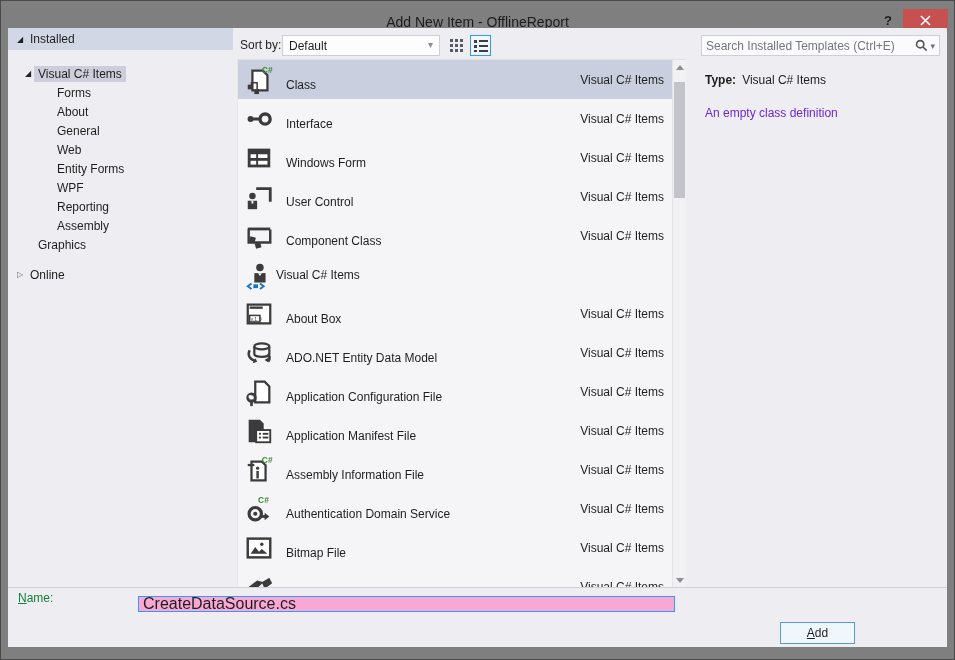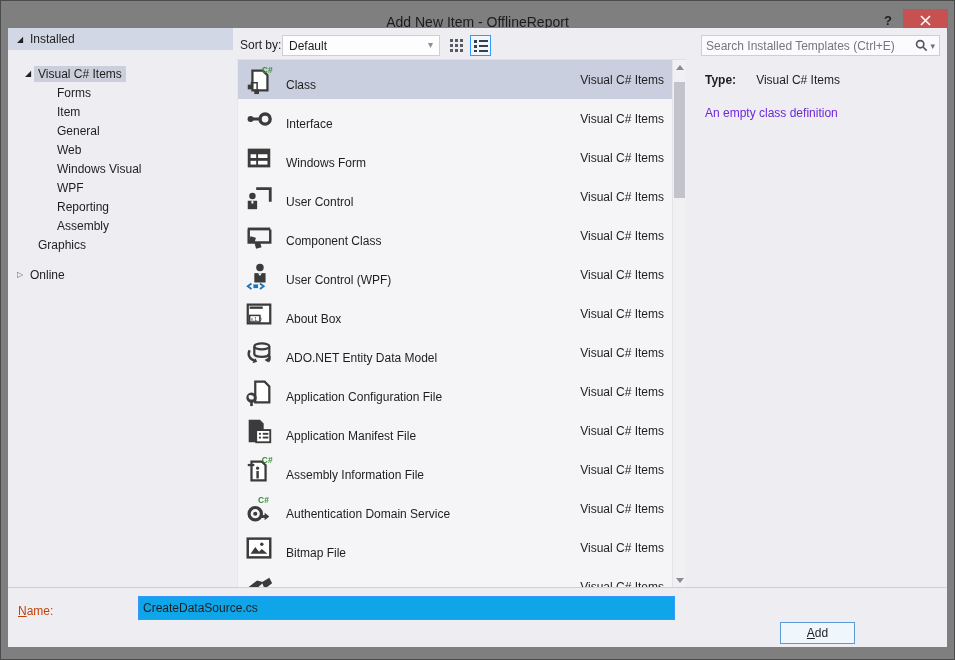--- a/index.html
+++ b/index.html
@@ -53,27 +53,27 @@
   
   .details{position:absolute;left:686px;right:0;top:31px;bottom:59px;}
   .search-box{position:absolute;left:7px;top:-24px;width:239px;height:21px;box-sizing:border-box;
     background:#fbfbfd;border:1px solid var(--border-gray,#cccedb);display:flex;align-items:center;}
   .search-box input{flex:1;border:none;outline:none;background:transparent;font-size:12px;color:#1e1e1e;
     font-family:"Liberation Sans",sans-serif;padding:0 4px;}
   .search-box input::placeholder{color:#75777e;opacity:1;}
   .search-glyphs{display:flex;align-items:center;padding-right:4px;}
   .search-glyphs .dd-arrow{color:#6d7078;font-size:9px;margin-left:2px;}
   .type-line{position:absolute;left:11px;top:14px;font-size:12px;color:#1e1e1e;}
-  .type-line b{margin-right:20px;}
+  .type-line b{margin-right:6px;}
   .desc-line{position:absolute;left:11px;top:47px;font-size:12px;color:#6d28d9;}
   
   .footer{position:absolute;left:0;right:0;bottom:0;height:59px;border-top:1px solid var(--divider,#cfcfd4);background:var(--dialog-bg,#eeeef2);}
-  .name-label{position:absolute;left:10px;top:16px;font-size:12px;color:#c2410c;}
-  .name-input{position:absolute;left:130px;top:8px;width:537px;height:24px;box-sizing:border-box;
-    border:1px solid var(--accent-blue,#3399ff);background:#0ea5e9;font-size:12px;color:#1e1e1e;
+  .name-label{position:absolute;left:10px;top:3px;font-size:12px;color:#15803d;}
+  .name-input{position:absolute;left:130px;top:8px;width:537px;height:16px;box-sizing:border-box;
+    border:1px solid var(--accent-blue,#3399ff);background:#f9a8d4;font-size:16px;color:#1e1e1e;
     font-family:"Liberation Sans",sans-serif;padding:0 4px;outline:none;}
   .btn{position:absolute;top:34px;height:22px;box-sizing:border-box;font-size:12px;color:#1e1e1e;
     display:flex;align-items:center;justify-content:center;}
   .btn.add{right:92px;width:75px;background:var(--add-bg,#eff6fc);border:1px solid var(--add-border,#5b9bd5);}
   .btn.cancel{right:14px;width:72px;background:var(--button-bg,#efeff2);border:1px solid var(--button-border,#ababab);margin-top:44px;}
   u{text-decoration:underline;}
 </style>
 </head>
 <body>
 
@@ -99,33 +99,33 @@
         <div class="tree-node lvl1 selected">
     <span class="twisty">◢</span>
     <span class="tree-label">Visual C# Items</span>
   </div>
         <div class="tree-node lvl2">
     <span class="twisty"></span>
     <span class="tree-label">Forms</span>
   </div>
         <div class="tree-node lvl2">
     <span class="twisty"></span>
-    <span class="tree-label">Item</span>
+    <span class="tree-label">About</span>
   </div>
         <div class="tree-node lvl2">
     <span class="twisty"></span>
     <span class="tree-label">General</span>
   </div>
         <div class="tree-node lvl2">
     <span class="twisty"></span>
     <span class="tree-label">Web</span>
   </div>
         <div class="tree-node lvl2">
     <span class="twisty"></span>
-    <span class="tree-label">Windows Visual</span>
+    <span class="tree-label">Entity Forms</span>
   </div>
         <div class="tree-node lvl2">
     <span class="twisty"></span>
     <span class="tree-label">WPF</span>
   </div>
         <div class="tree-node lvl2">
     <span class="twisty"></span>
     <span class="tree-label">Reporting</span>
   </div>
         <div class="tree-node lvl2">
@@ -244,21 +244,20 @@
     <span class="row-icon">
               <svg width="30" height="30" viewBox="0 0 32 32">
                 <circle cx="17" cy="8" r="4" fill="#3b3b3b"></circle>
                 <path d="M11 14h12v10H11z" fill="#3b3b3b"></path>
                 <path d="M15 14l2 3 2-3z" fill="#fff"></path>
                 <path d="M8 25l-4 3 4 3" fill="none" stroke="#1b75bb" stroke-width="2"></path>
                 <rect x="10" y="26" width="5" height="4" fill="#1b75bb"></rect>
                 <path d="M17 25l4 3-4 3" fill="none" stroke="#1b75bb" stroke-width="2"></path>
               </svg>
             </span>
-    <span class="row-name">User Control (WPF)</span>
     <span class="row-cat">Visual C# Items</span>
   </div>
           <div class="list-row">
     <span class="row-icon">
               <svg width="30" height="30" viewBox="0 0 32 32">
                 <rect x="4" y="6" width="24" height="20" fill="#fff" stroke="#3b3b3b" stroke-width="2.4"></rect>
                 <rect x="6" y="8" width="14" height="2.5" fill="#3b3b3b"></rect>
                 <rect x="6" y="17.5" width="11" height="7" fill="none" stroke="#3b3b3b" stroke-width="1.6"></rect>
                 <text x="7.2" y="23.4" font-size="5.5" fill="#3b3b3b">v.1.0</text>
               </svg>

